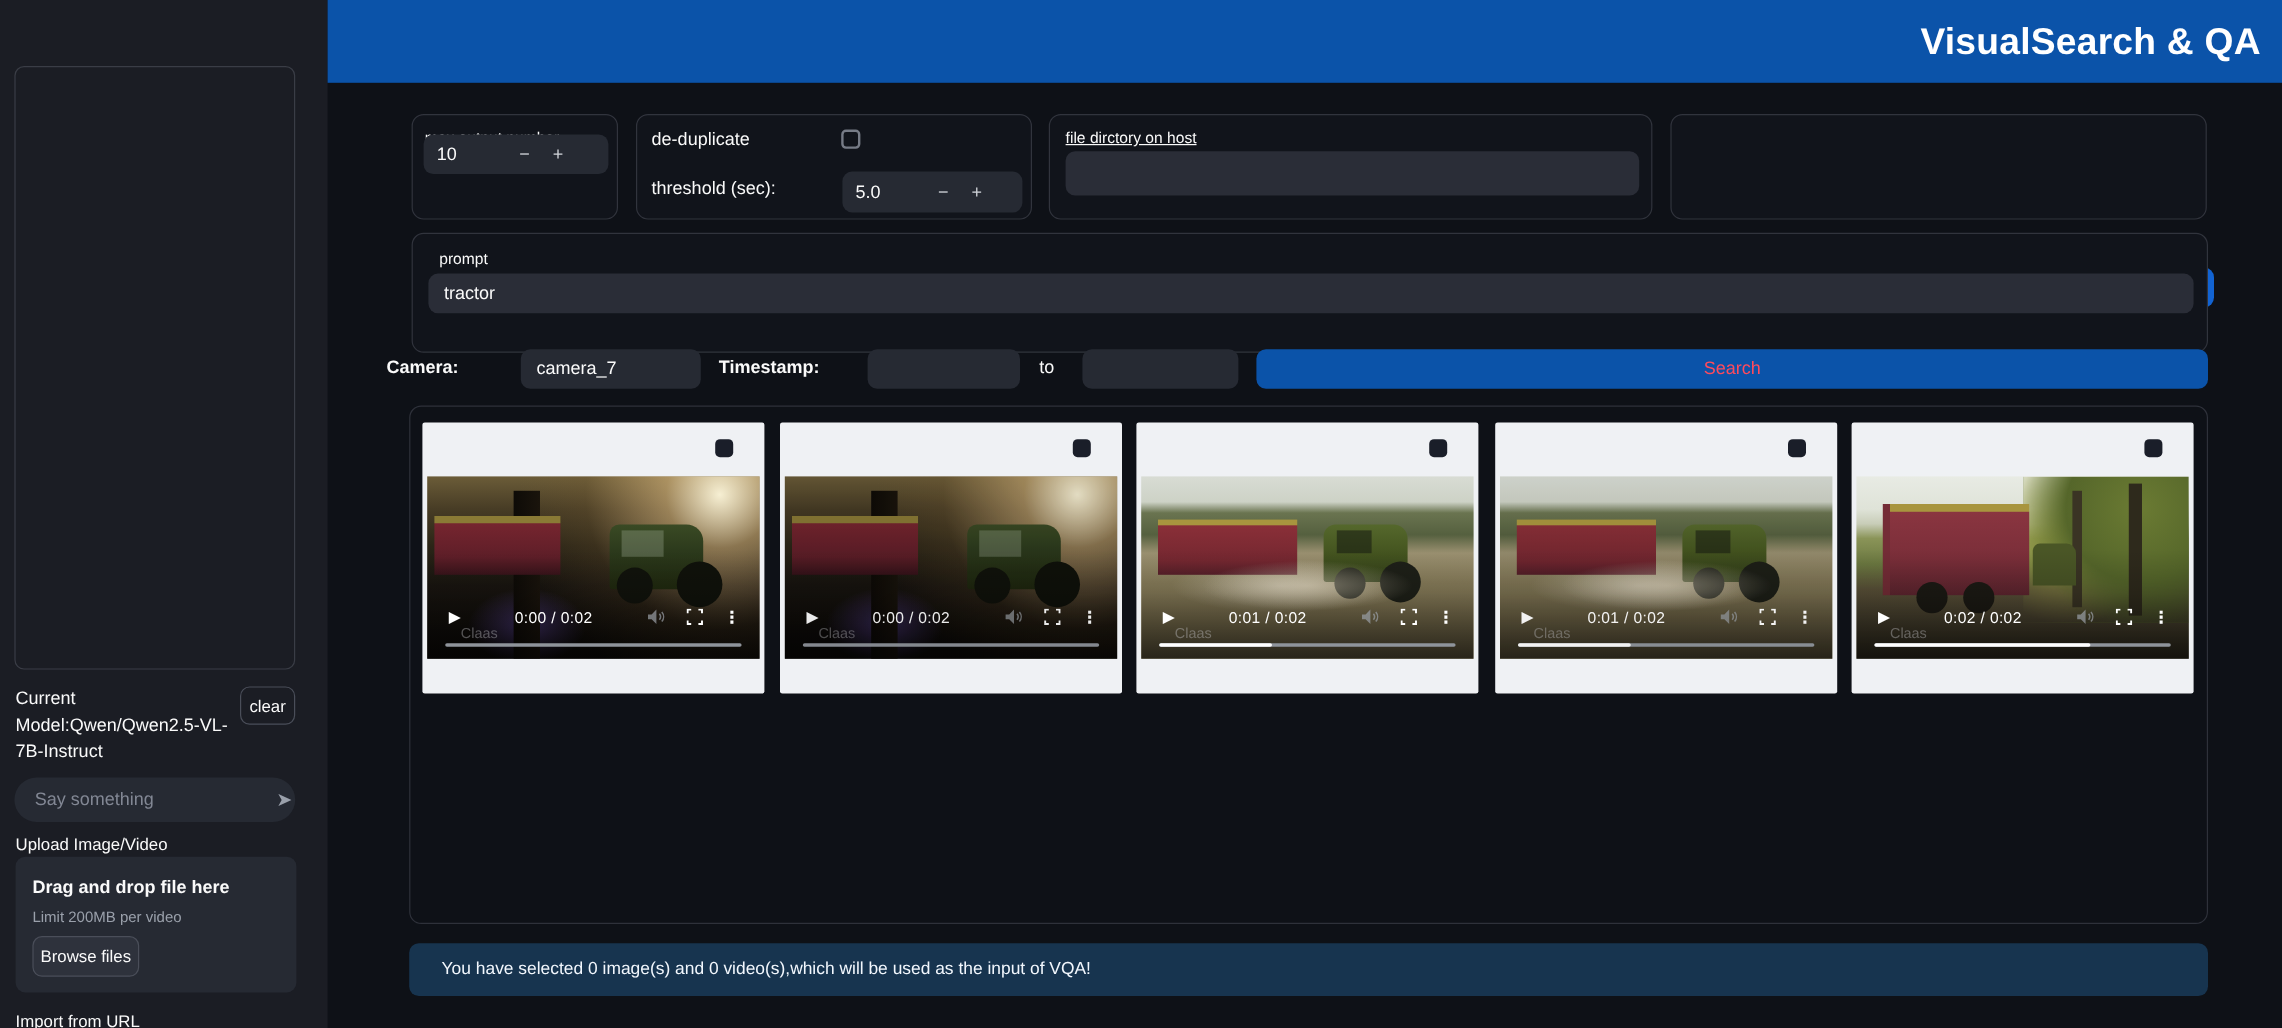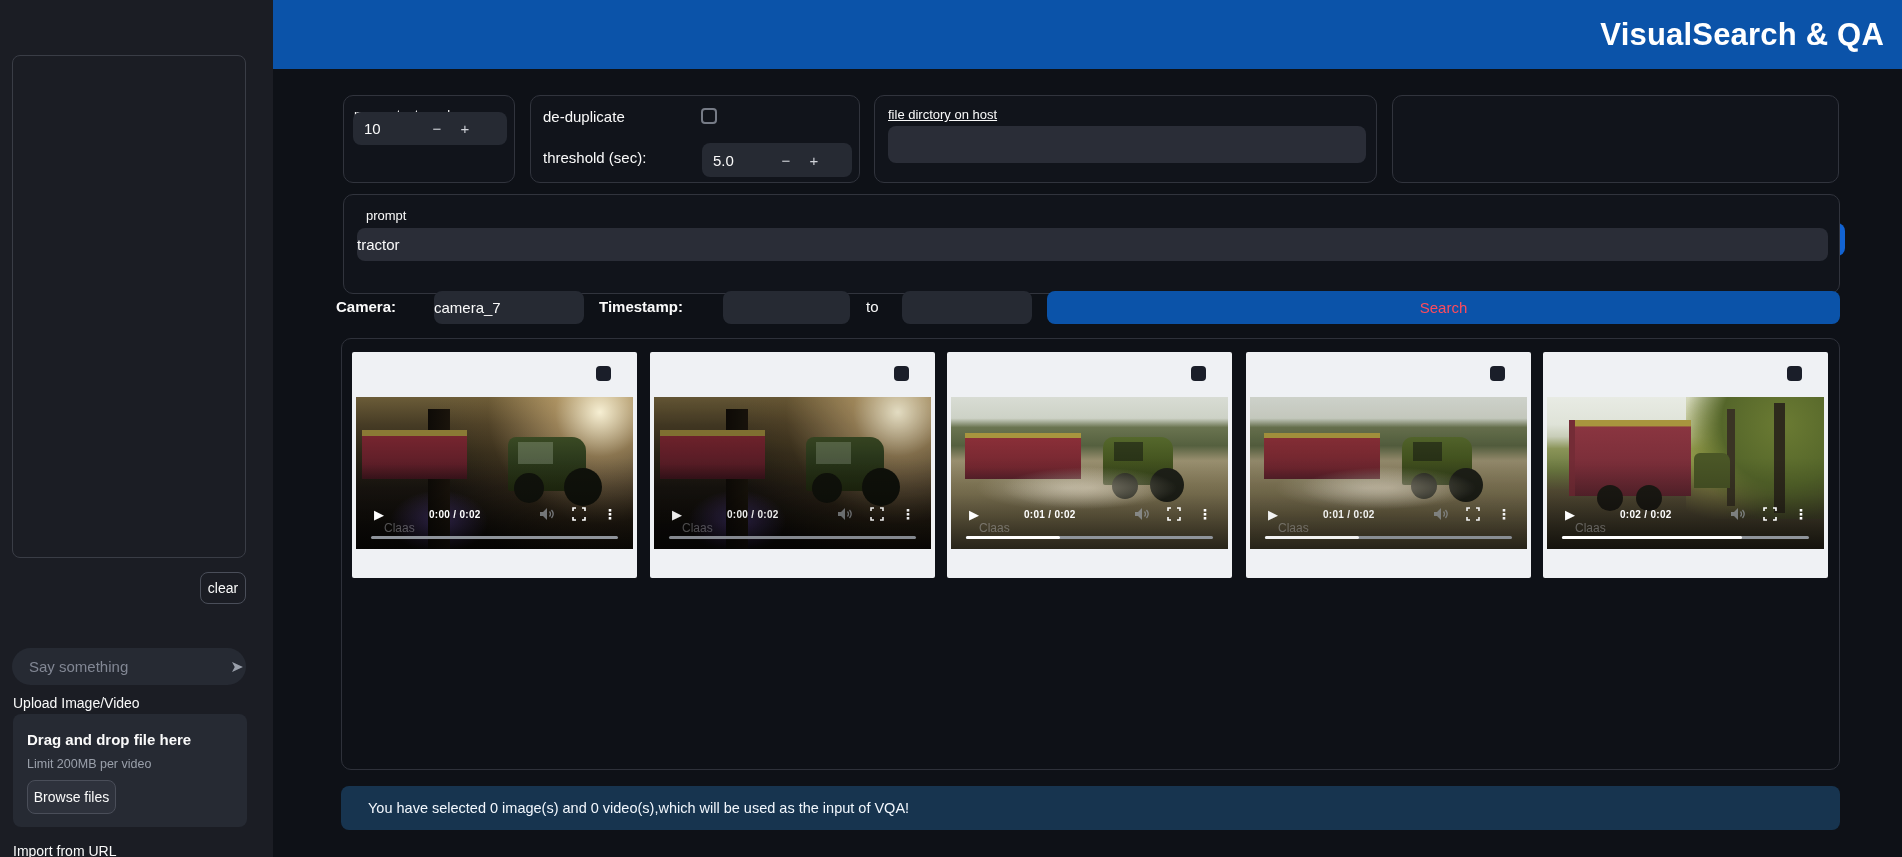--- a/index.html
+++ b/index.html
@@ -44,21 +44,21 @@
   .p-c { left:874px; top:95px; width:503px; height:88px; }
   .p-d { left:1392px; top:95px; width:447px; height:88px; }
   .small-label { position:absolute; font-size:13px; color:#fafafa; }
   .mid-label { position:absolute; font-size:15px; color:#fafafa; }
   .num-input { position:absolute; background:#262a33; border-radius:8px; display:flex; align-items:center; }
   .num-input input { background:transparent; border:none; outline:none; color:#fafafa;
     font-size:15px; width:70px; padding-left:11px; font-family:inherit; }
   .stepper { width:28px; text-align:center; color:#d0d3d9; font-size:15px; cursor:pointer; user-select:none; }
   .checkbox { position:absolute; width:16px; height:16px; border:2px solid #767b86; border-radius:4px; cursor:pointer; }
   .text-input { position:absolute; background:#2a2d37; border:none; border-radius:8px; outline:none;
-    color:#fafafa; font-size:15px; padding-left:0; font-family:inherit; }
+    color:#fafafa; font-size:15px; padding-left:13px; font-family:inherit; }
   .db-btn { position:absolute; top:127px; height:33px; background:#1263d2; border:none; border-radius:8px;
     color:#ffffff; font-size:14px; font-weight:600; cursor:pointer; padding:0 14px; }
 
   
   .p-prompt { left:343px; top:194px; width:1497px; height:100px; }
 
   
   .search-btn { position:absolute; left:1047px; top:291px; width:793px; height:33px;
     background:#0b53a9; border:none; border-radius:8px; color:#ff4b5c; font-size:15px; cursor:pointer; }
 
@@ -67,21 +67,21 @@
     border:1px solid #2e313a; border-radius:10px; }
   .card { position:absolute; top:352px; width:285px; height:226px; background:#eff1f4; border-radius:2px; }
   .card-check { position:absolute; right:26px; top:14px; width:15px; height:15px;
     background:#1a1e29; border-radius:4px; cursor:pointer; }
   .video { position:absolute; left:4px; top:45px; width:277px; height:152px; background:#000; overflow:hidden; cursor:pointer; }
   .shape { position:absolute; }
   .v-shade { position:absolute; left:0; bottom:0; width:100%; height:60%;
     background:linear-gradient(180deg, transparent 0%, rgba(0,0,0,0.15) 40%, rgba(0,0,0,0.6) 100%); }
   .v-controls { position:absolute; left:0; bottom:24px; width:100%; height:22px; display:flex; align-items:center; }
   .v-play { color:#ffffff; font-size:13px; margin-left:18px; cursor:pointer; }
-  .v-time { color:#ffffff; font-size:10px; font-weight:700; margin-left:14px; letter-spacing:0.3px;padding-left:31px; }
+  .v-time { color:#ffffff; font-size:13px; font-weight:400; margin-left:14px; letter-spacing:0.3px;padding-left:31px; }
   .v-right { margin-left:auto; display:flex; align-items:center; gap:17px; margin-right:16px; }
   .v-right svg { display:block; cursor:pointer; }
   .v-kebab { color:#ffffff; font-size:14px; font-weight:700; cursor:pointer; }
   .v-mark { position:absolute; left:28px; bottom:14px; font-size:12px; color:rgba(205,205,210,0.38); }
   .v-bar { position:absolute; left:15px; right:15px; bottom:10px; height:3.5px; background:#8f949b; border-radius:2px; cursor:pointer; }
   .v-fill { height:100%; background:#ffffff; border-radius:2px; width:0; }
 
   
   .sceneA { background:
     radial-gradient(circle at 88% 10%, rgba(255,248,220,0.95), rgba(255,215,150,0.45) 16%, rgba(130,100,55,0.18) 40%, transparent 60%),
@@ -133,20 +133,21 @@
     background:#17344f; border-radius:8px; display:flex; align-items:center; }
   .info-text { font-size:14.5px; color:#f2f7fd; padding-left:27px; }
 </style>
 </head>
 <body>
 
 <div id="app">
 
   <div class="sidebar">
     <div class="chat-box"></div>
+    <div class="model-label">Current Model:Qwen/Qwen2.5-VL-7B-Instruct</div>
     <button class="clear-btn">clear</button>
     <div class="chat-input-wrap">
       <input class="chat-input" placeholder="Say something" style="">
       <span class="send-icon">➤</span>
     </div>
     <div class="upload-label">Upload Image/Video</div>
     <div class="upload-box">
       <div class="drop-text">Drag and drop file here</div>
       <div class="limit-text">Limit 200MB per video</div>
       <button class="browse-btn">Browse files</button>
@@ -187,21 +188,21 @@
     <button class="db-btn" style="left:91px;">UpdateDB</button>
     <button class="db-btn" style="left:225px;">ClearDB</button>
     <button class="db-btn" style="left:363px;">showInfo</button>
   </div>
 
   <div class="panel p-prompt">
     <div class="small-label" style="left:22px; top:13px;">prompt</div>
     <input class="text-input" style="left: 13px; top: 33px; width: 1471px; height: 33px; background: rgb(42, 45, 55);" value="tractor">
   </div>
 
-  <div class="mid-label" style="left:336px; top:298px; font-weight:600;">Camera:</div>
+  <div class="mid-label" style="left:322px; top:298px; font-weight:600;">Camera:</div>
   <input class="text-input" style="left: 434px; top: 291px; width: 150px; height: 33px; background: rgb(38, 42, 51);" value="camera_7">
   <div class="mid-label" style="left:599px; top:298px; font-weight:600;">Timestamp:</div>
   <input class="text-input" style="left: 723px; top: 291px; width: 127px; height: 33px; background: rgb(38, 42, 51);" value="">
   <div class="mid-label" style="left:866px; top:298px;">to</div>
   <input class="text-input" style="left: 902px; top: 291px; width: 130px; height: 33px; background: rgb(38, 42, 51);" value="">
   <button class="search-btn">Search</button>
 
   <div class="results"></div>
 
   <div class="card" style="left:352px;">

